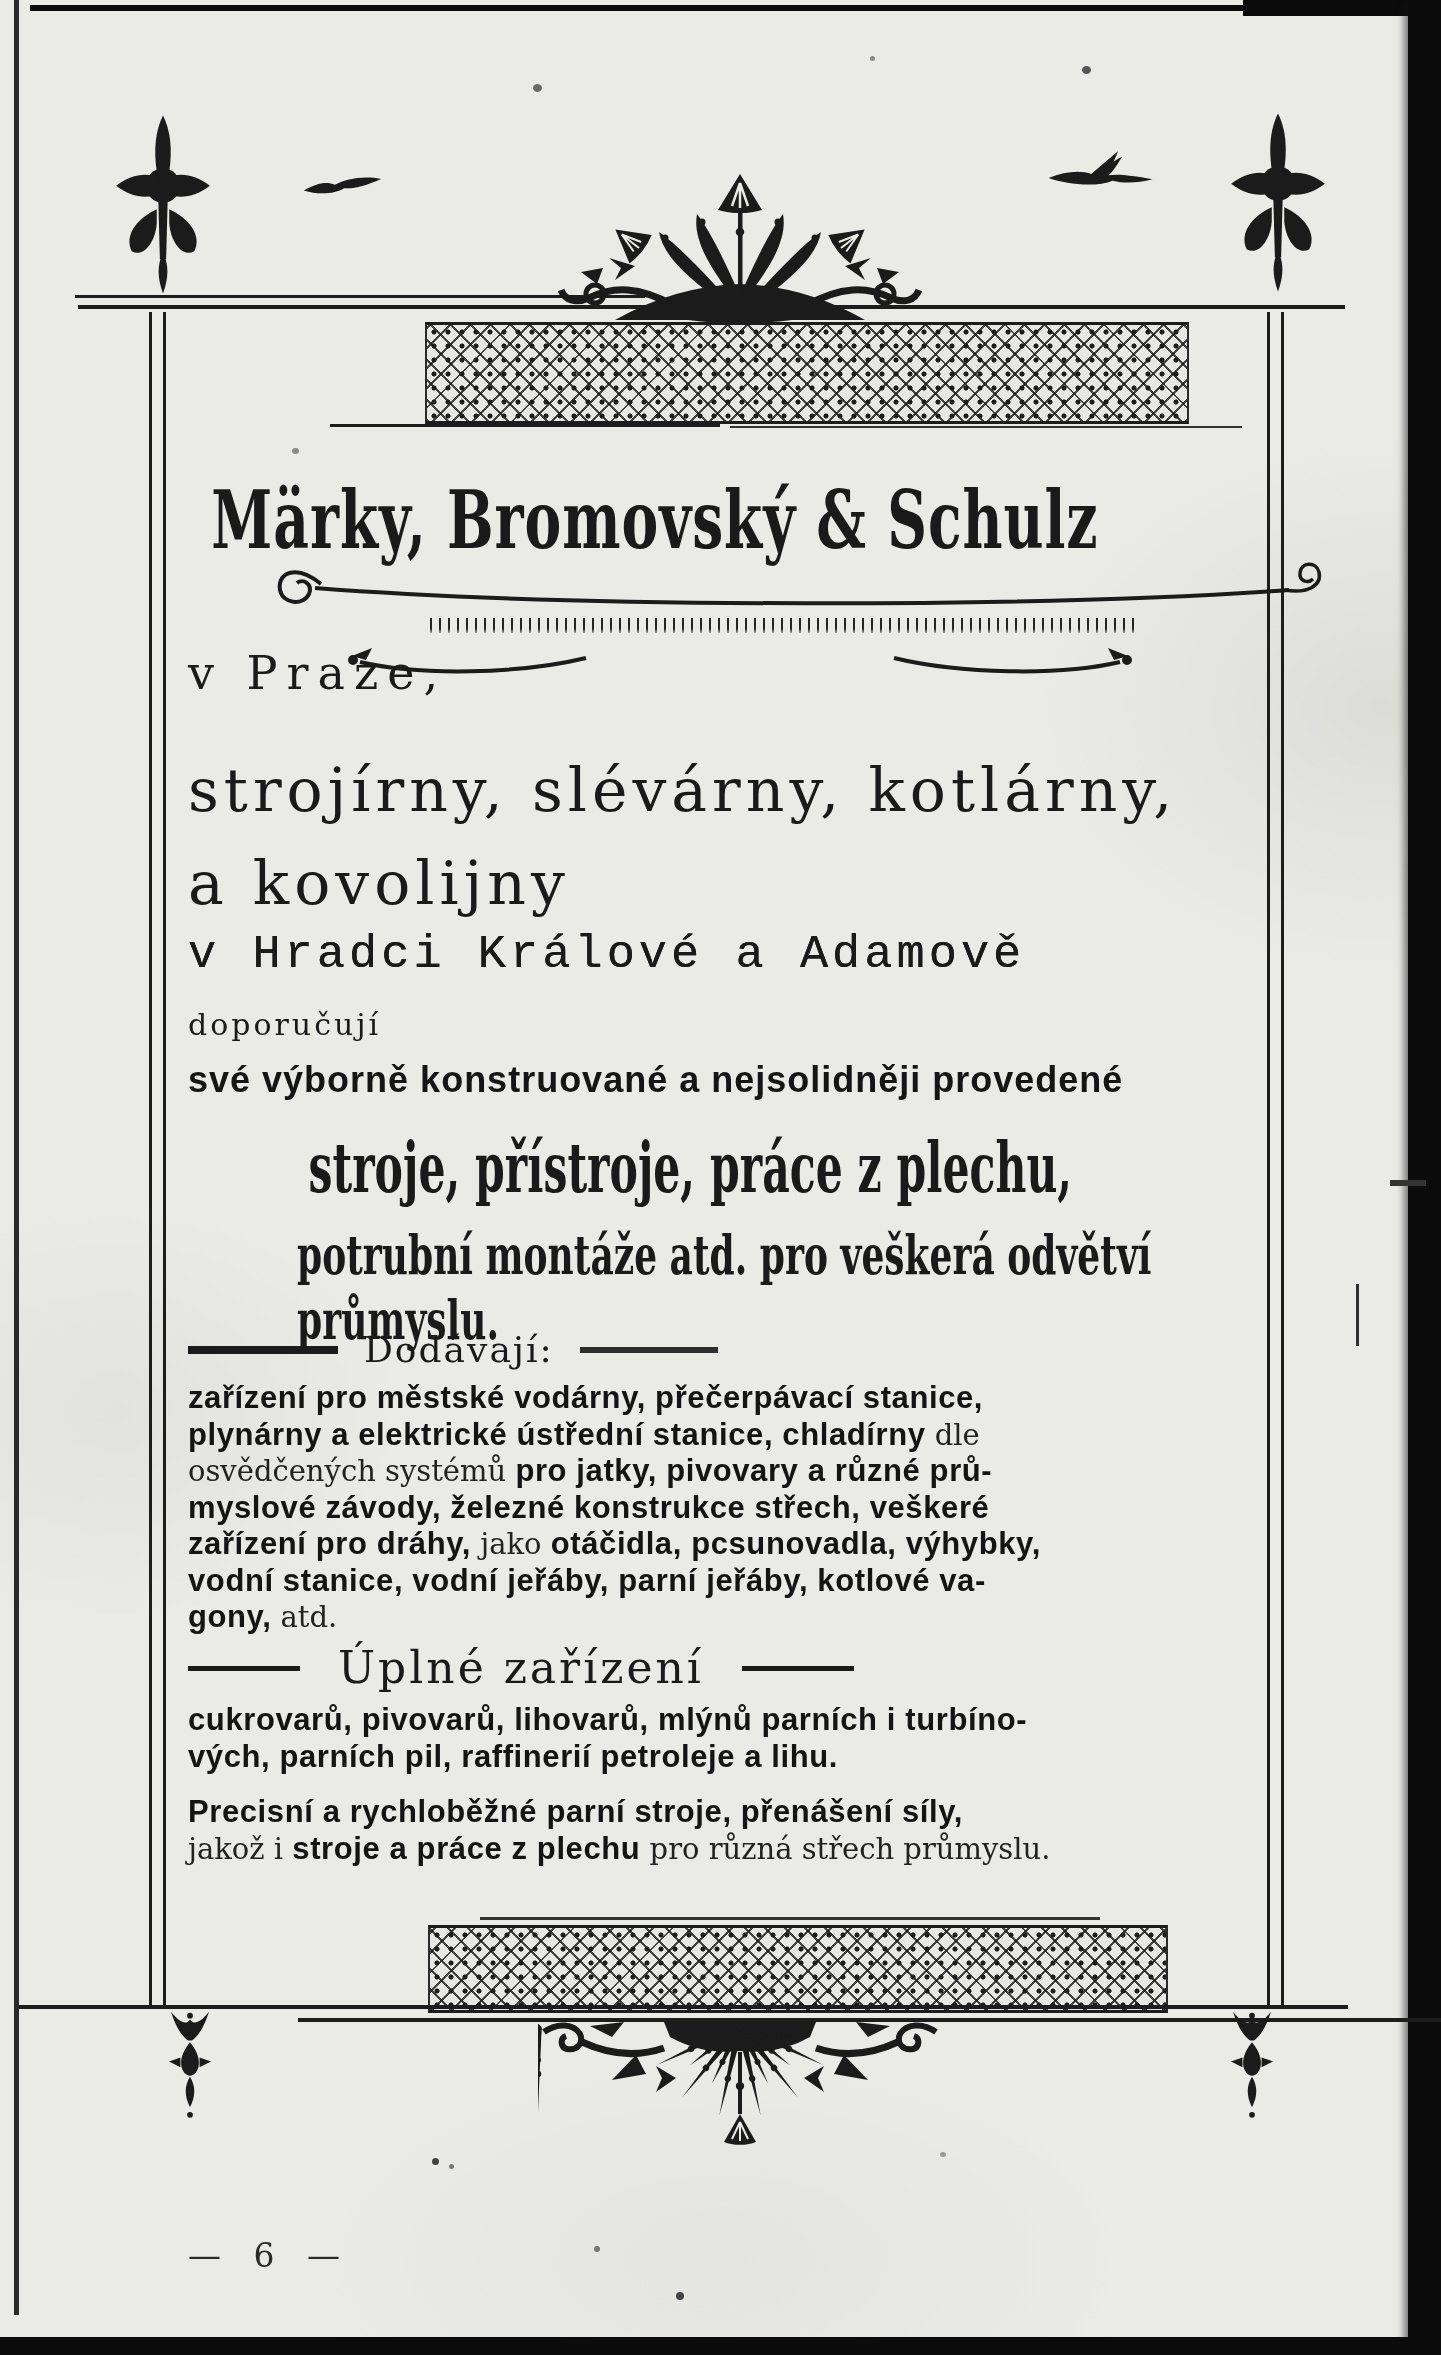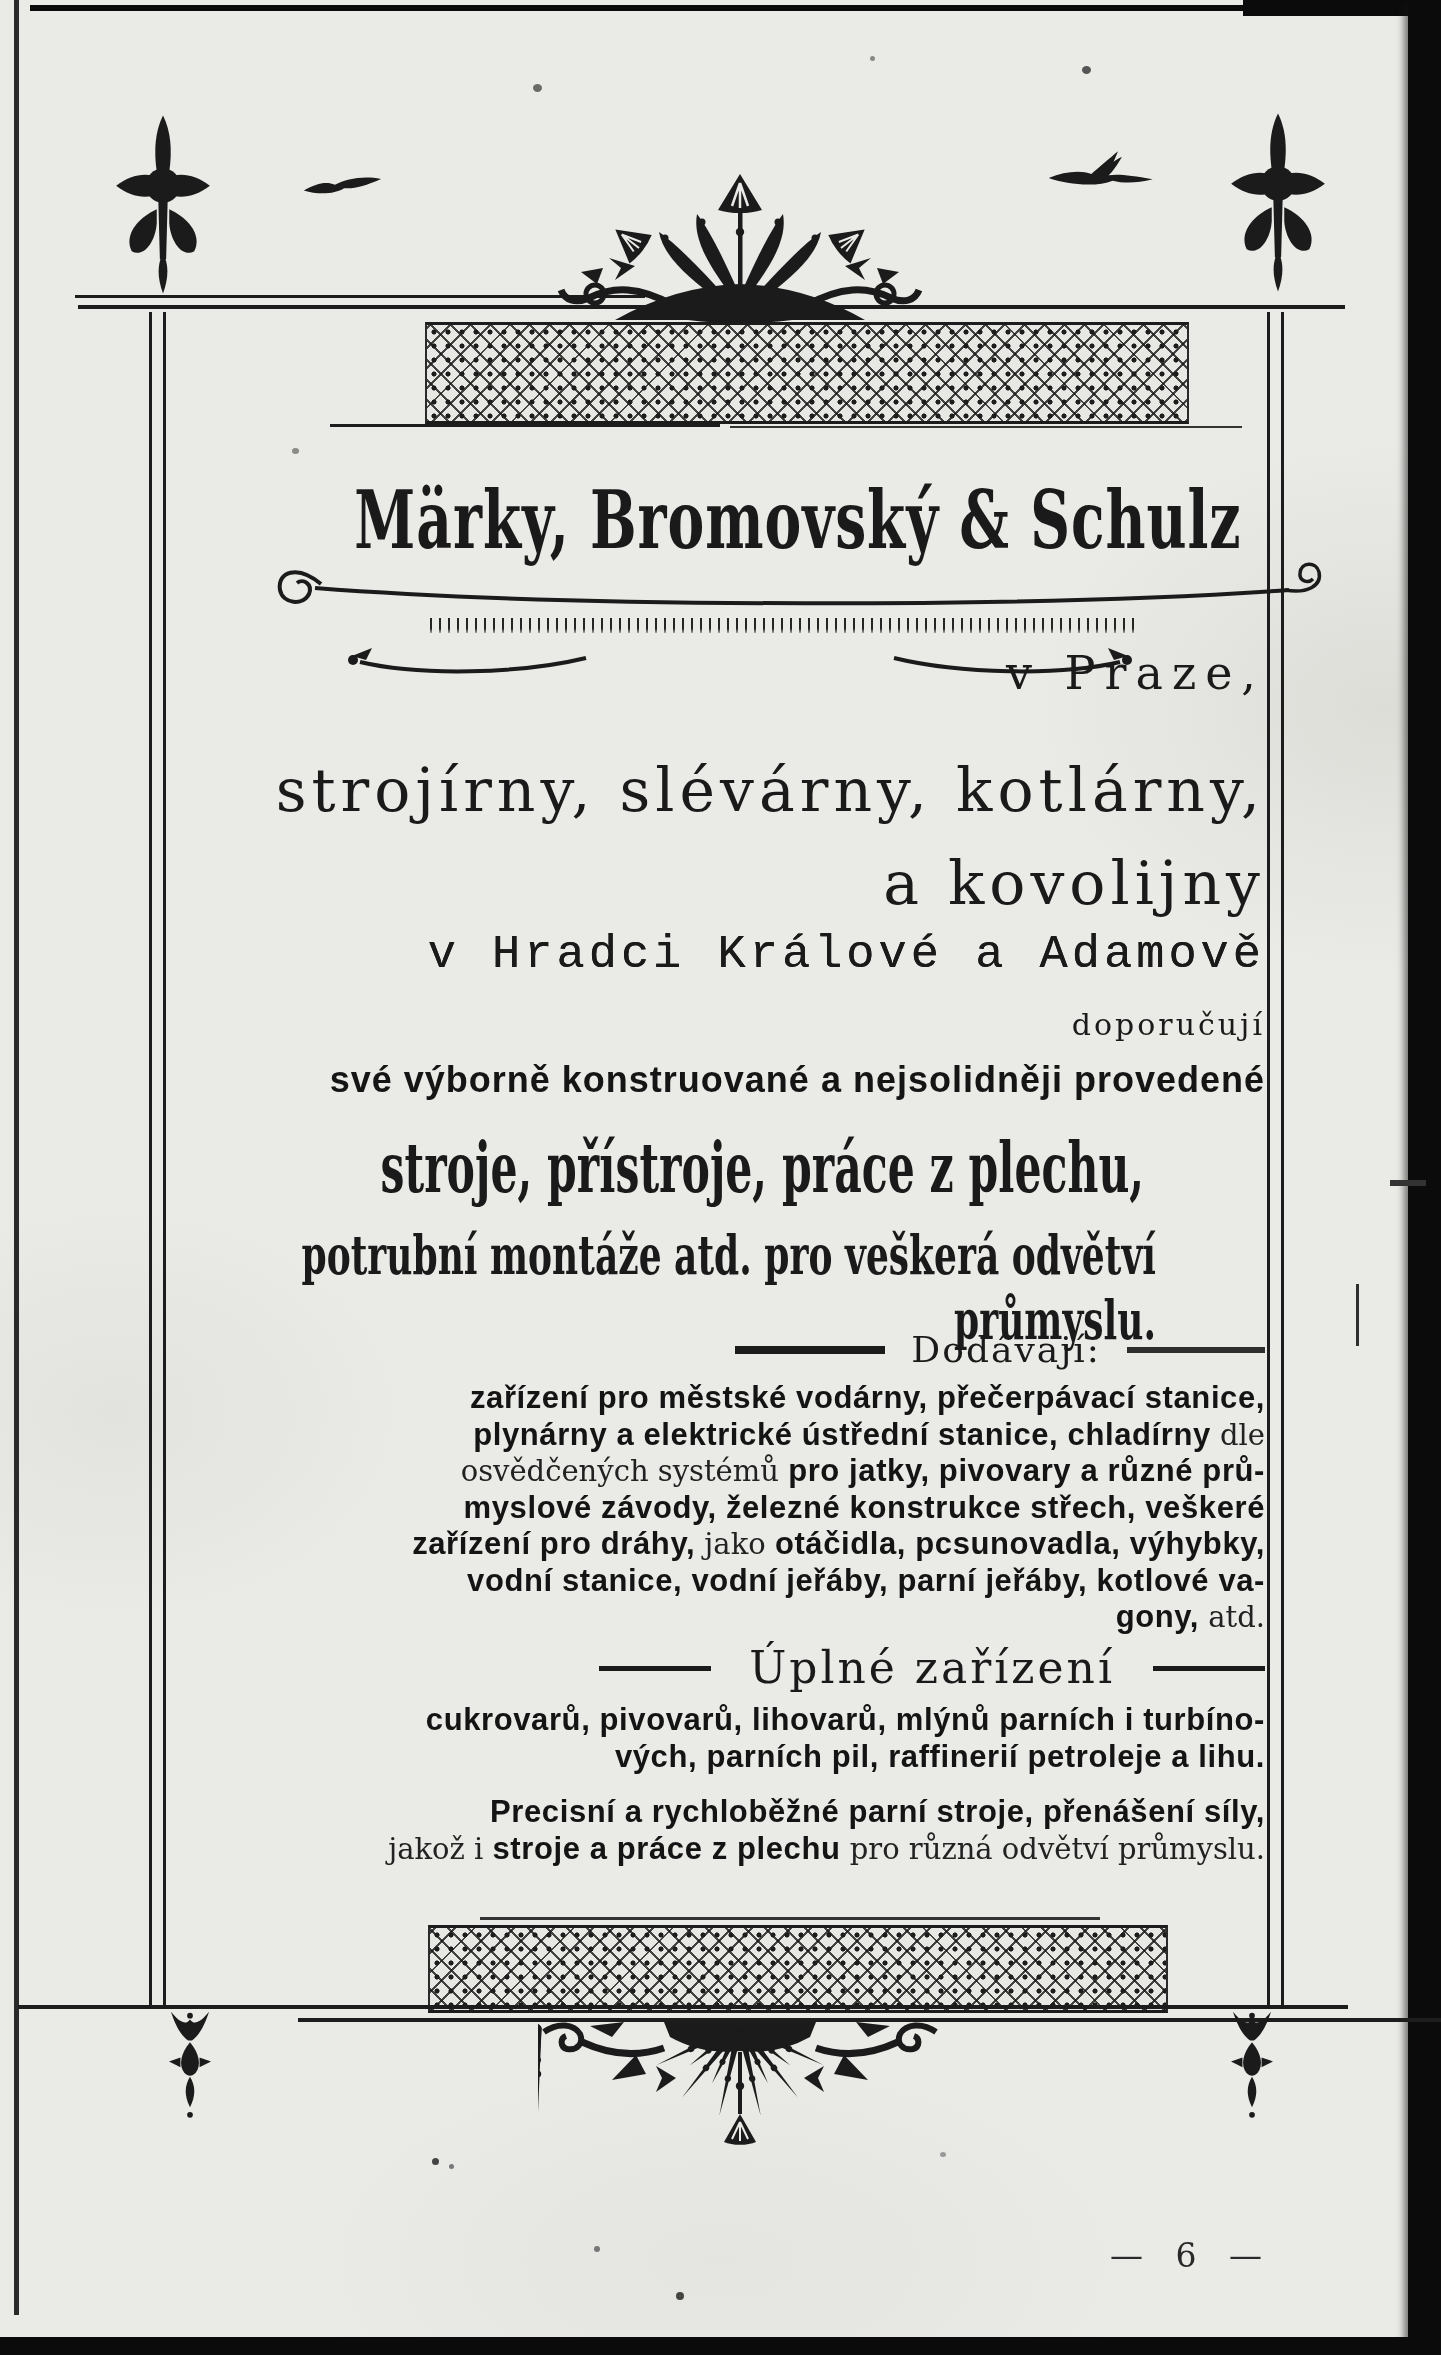--- a/index.html
+++ b/index.html
@@ -5,21 +5,21 @@
   html,body{margin:0;padding:0;background:#9a9a98;}
   .page{position:relative;width:1441px;height:2355px;margin:0 auto;overflow:hidden;
     color:#1a1a1a;font-family:"DejaVu Serif",serif;
     background:
       radial-gradient(ellipse 420px 300px at 8% 60%, #e2e2de 0%, rgba(226,226,222,0) 70%),
       radial-gradient(ellipse 500px 380px at 96% 30%, #dddDD8 0%, rgba(221,221,216,0) 70%),
       radial-gradient(ellipse 600px 300px at 50% 96%, #e4e4e0 0%, rgba(228,228,224,0) 70%),
       #eaeae7;}
   .abs{position:absolute;}
   .hline,.vline{position:absolute;background:#1d1d1d;}
-  .ctext{position:absolute;left:175px;width:1090px;text-align:right;}
+  .ctext{position:absolute;left:188px;width:1090px;text-align:left;}
   .squeeze{display:inline-block;transform-origin:top center;}
 
   .title{font:700 58px/70px "DejaVu Serif",serif;letter-spacing:1px;}
   .title .squeeze{transform:scale(.95,1.38);}
   .city{font:400 46px/56px "DejaVu Serif",serif;letter-spacing:9px;}
   .trades{font:400 60px/72px "DejaVu Serif",serif;letter-spacing:5px;margin-top:19px;}
   .locations{font:400 47px/58px "DejaVu Serif",serif;letter-spacing:4px;text-shadow:0 0 .6px #1a1a1a;}
   .recommend{font:400 30px/38px "DejaVu Serif",serif;letter-spacing:3px;}
   .tagline{font:700 36px/44px "Liberation Sans",sans-serif;letter-spacing:1px;color:#151515;}
   .products1{font:700 56px/66px "DejaVu Serif",serif;}
@@ -204,21 +204,21 @@
     </span>
   </div>
 
   <div class="ctext para" style="top:1702px;">
       <div class="rich-line"><span class="seg-b">cukrovarů, pivovarů, lihovarů, mlýnů parních i turbíno-</span></div>
       <div class="rich-line"><span class="seg-b">vých, parních pil, raffinerií petroleje a lihu.</span></div>
     </div>
 
   <div class="ctext para" style="top:1794px;">
       <div class="rich-line"><span class="seg-b">Precisní a rychloběžné parní stroje, přenášení síly,</span></div>
-      <div class="rich-line"><span class="seg-l">jakož i </span><span class="seg-b">stroje a práce z plechu </span><span class="seg-l">pro různá odvětví průmyslu.</span></div>
+      <div class="rich-line"><span class="seg-l">jakož i </span><span class="seg-b">stroje a práce z plechu </span><span class="seg-l">pro různá střech průmyslu.</span></div>
     </div>
 
   <div class="hline" style="left:480px;top:1917px;width:620px;height:3px;background:#333;"></div>
   <div class="hatch" style="left:428px;top:1925px;width:736px;height:82px;"></div>
   <div class="hline" style="left:18px;top:2005px;width:1330px;height:4px;"></div>
   <div class="hline" style="left:298px;top:2018px;width:1143px;height:4px;"></div>
 
   <svg class="abs orn" style="left:160px;top:2008px;" width="60" height="124" viewBox="0 0 48 130">
     <path d="M4 4 C10 22 16 30 22 34 L26 34 C32 30 38 22 44 4 C34 16 28 18 24 12 C20 18 14 16 4 4 Z"></path>
     <circle cx="24" cy="8" r="3"></circle>

